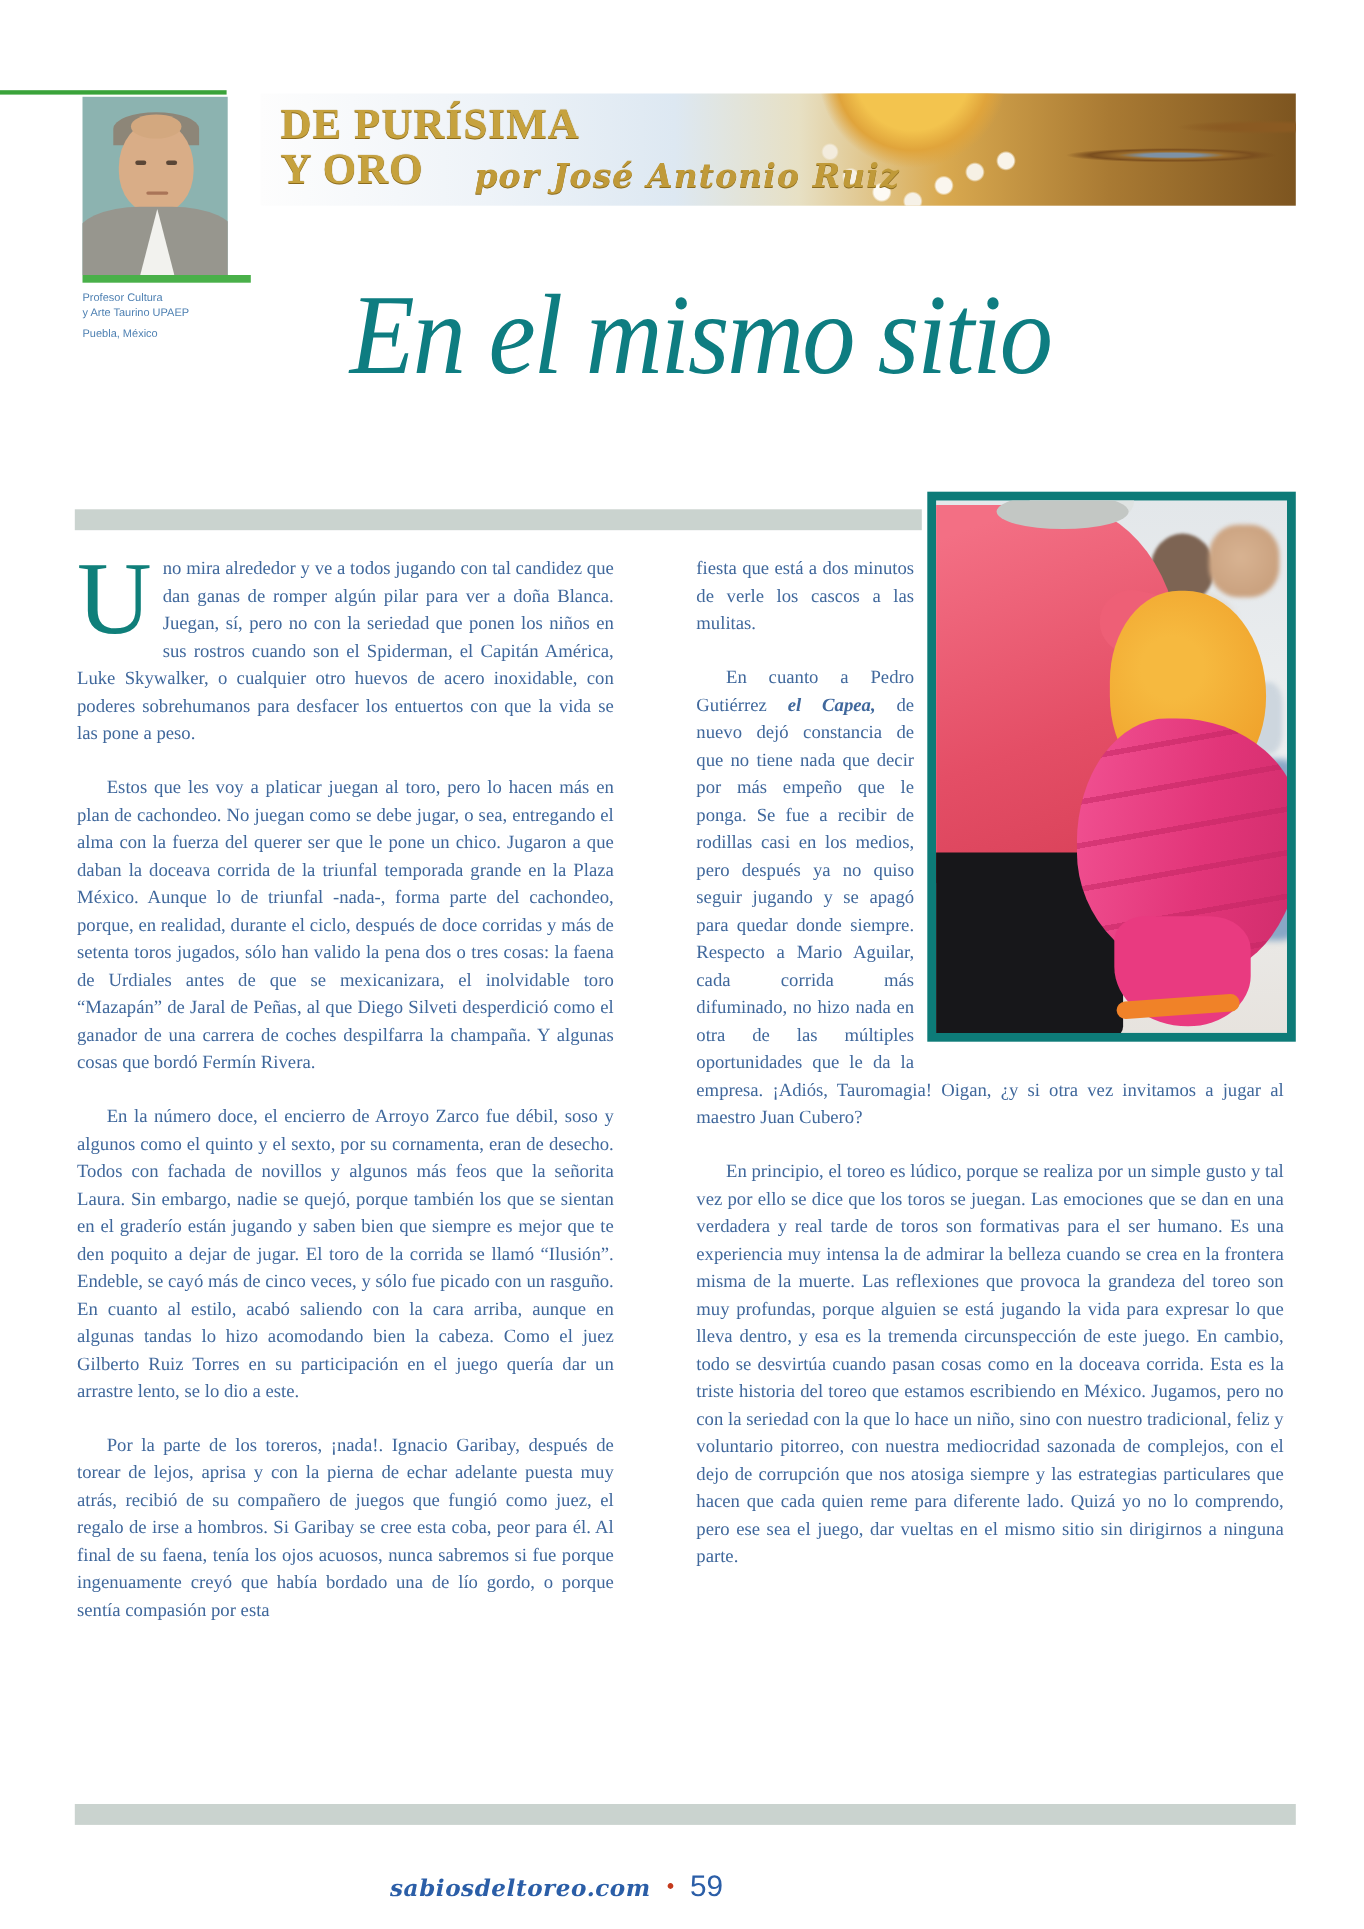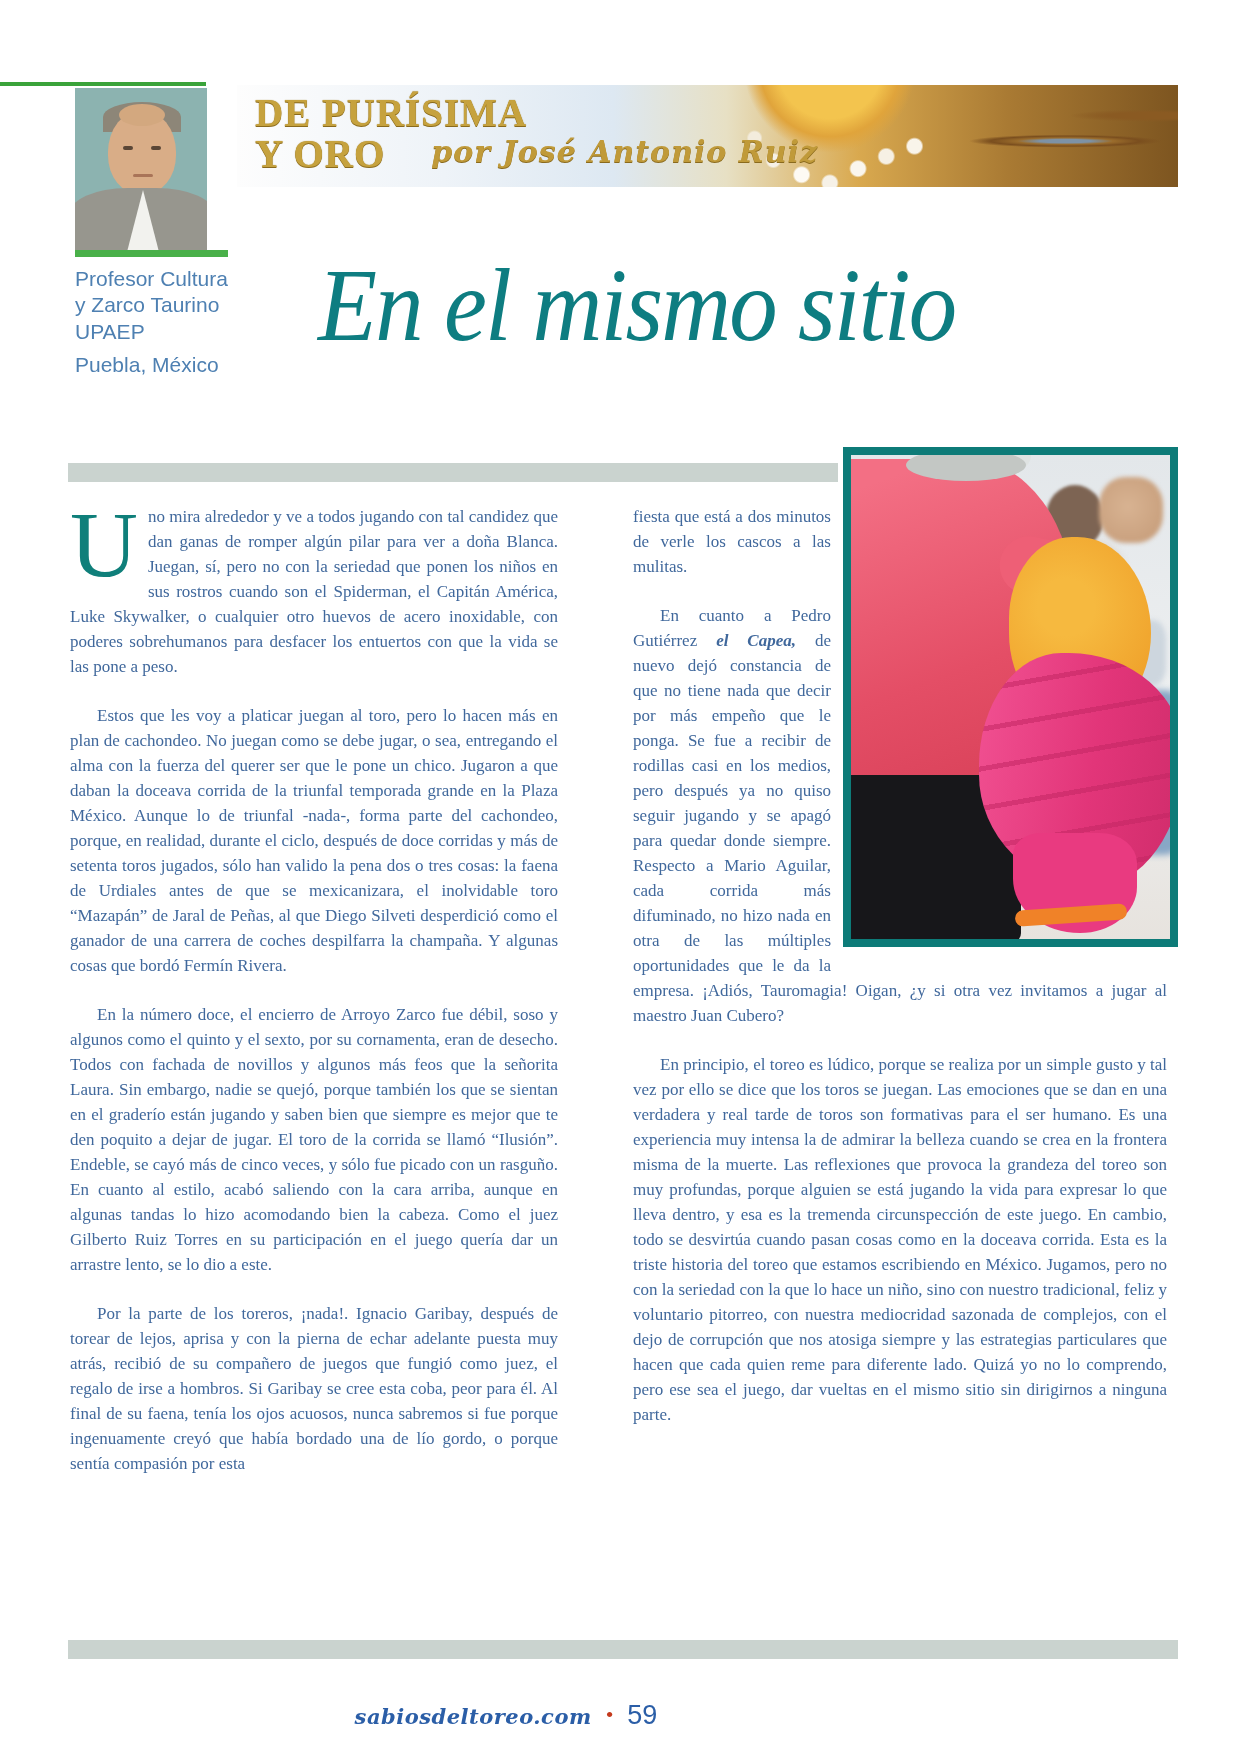--- a/index.html
+++ b/index.html
@@ -14,21 +14,21 @@
   .hs-head{position:absolute;left:33px;top:22px;width:68px;height:84px;border-radius:50% 50% 46% 46%;background:#d9ad87;}
   .hs-hairband{position:absolute;left:28px;top:14px;width:78px;height:30px;border-radius:50% 50% 0 0;background:#8d8678;}
   .hs-baldtop{position:absolute;left:44px;top:16px;width:46px;height:22px;border-radius:50%;background:#d3a87f;}
   .hs-eyes{position:absolute;left:48px;top:58px;width:10px;height:4px;background:#5a4636;border-radius:2px;box-shadow:28px 0 0 #5a4636;}
   .hs-mouth{position:absolute;left:58px;top:86px;width:20px;height:3px;background:#a97458;border-radius:2px;}
   .hs-jacket{position:absolute;left:-6px;top:100px;width:146px;height:66px;background:#97968e;border-radius:40% 40% 0 0;}
   .hs-shirt{position:absolute;left:52px;top:102px;width:32px;height:62px;background:#f2f2ee;clip-path:polygon(50% 0,0 100%,100% 100%);}
   .under-photo-bar{position:absolute;left:75px;top:250px;width:153px;height:7px;background:#49b049;}
   .author-caption{
     position:absolute;left:75px;top:266px;width:180px;
-    font-family:"Liberation Sans", sans-serif;font-size:21px;line-height:1.26;color:#4e80b2;
+    font-family:"Liberation Sans", sans-serif;font-size:10px;line-height:1.26;color:#4e80b2;
   }
   .author-caption .line3{margin-top:7px;}
   
   .banner{
     position:absolute;left:237px;top:85px;width:941px;height:102px;overflow:hidden;
     background:
       radial-gradient(circle at 63% -18%, #f3c44e 0 52px, #e0a43b 70px, rgba(224,164,59,0) 86px),
       radial-gradient(circle at 60% 88%, #fdfaf4 0 7px, rgba(253,250,244,0) 9px),
       radial-gradient(circle at 63% 96%, #f6f1e7 0 7px, rgba(246,241,231,0) 9px),
       radial-gradient(circle at 66% 82%, #faf6ee 0 7px, rgba(250,246,238,0) 9px),
@@ -39,21 +39,21 @@
       radial-gradient(ellipse at 88% 55%, #7d92a6 0 26px, #9a6c2c 48px, #7a4e1e 74px, rgba(122,78,30,0) 96px),
       radial-gradient(ellipse at 97% 30%, #8a5a22 0 40px, rgba(138,90,34,0) 80px),
       linear-gradient(90deg,#fdfdfd 0%, #eef3f8 22%, #dde8f2 40%, #e7e0c4 52%, #d9a94f 66%, #a97a33 82%, #7d5520 100%);
   }
   .banner-text{position:absolute;left:18px;top:8px;}
   .banner-title{
     font-family:"Liberation Serif", serif;
     font-size:39px;line-height:1.04;letter-spacing:1px;font-weight:bold;
     color:#c6a23e;text-shadow:0 1px 0 #8a6a1d, 0 0 1px #9d7b26;
   }
-  .banner-row2{display:flex;}
+  .banner-row2{display:flex;align-items:flex-end;}
   .banner-byline{
     font-family:"DejaVu Serif", serif;font-style:italic;font-weight:bold;
     font-size:30px;color:#c09a39;text-shadow:0 1px 0 #8a6a1d;
     margin-left:46px;margin-bottom:-4px;letter-spacing:1px;
   }
   
   .headline{
     position:absolute;left:318px;top:250px;width:760px;
     font-family:"Liberation Serif", serif;font-style:italic;font-weight:normal;
     font-size:104px;line-height:1.05;color:#0e7d81;white-space:nowrap;
@@ -127,21 +127,21 @@
     <div class="hs-baldtop"></div>
     <div class="hs-eyes"></div>
     <div class="hs-mouth"></div>
     <div class="hs-jacket"></div>
     <div class="hs-shirt"></div>
   </div>
   <div class="under-photo-bar"></div>
 
   <div class="author-caption">
     <div>Profesor Cultura</div>
-    <div>y Zarco Taurino UPAEP</div>
+    <div>y Arte Taurino UPAEP</div>
     <div class="line3">Puebla, México</div>
   </div>
 
   <div class="banner">
     <div class="banner-text">
       <div class="banner-title">DE PURÍSIMA</div>
       <div class="banner-row2">
         <div class="banner-title">Y ORO</div>
         <div class="banner-byline">por José Antonio Ruiz</div>
       </div>

